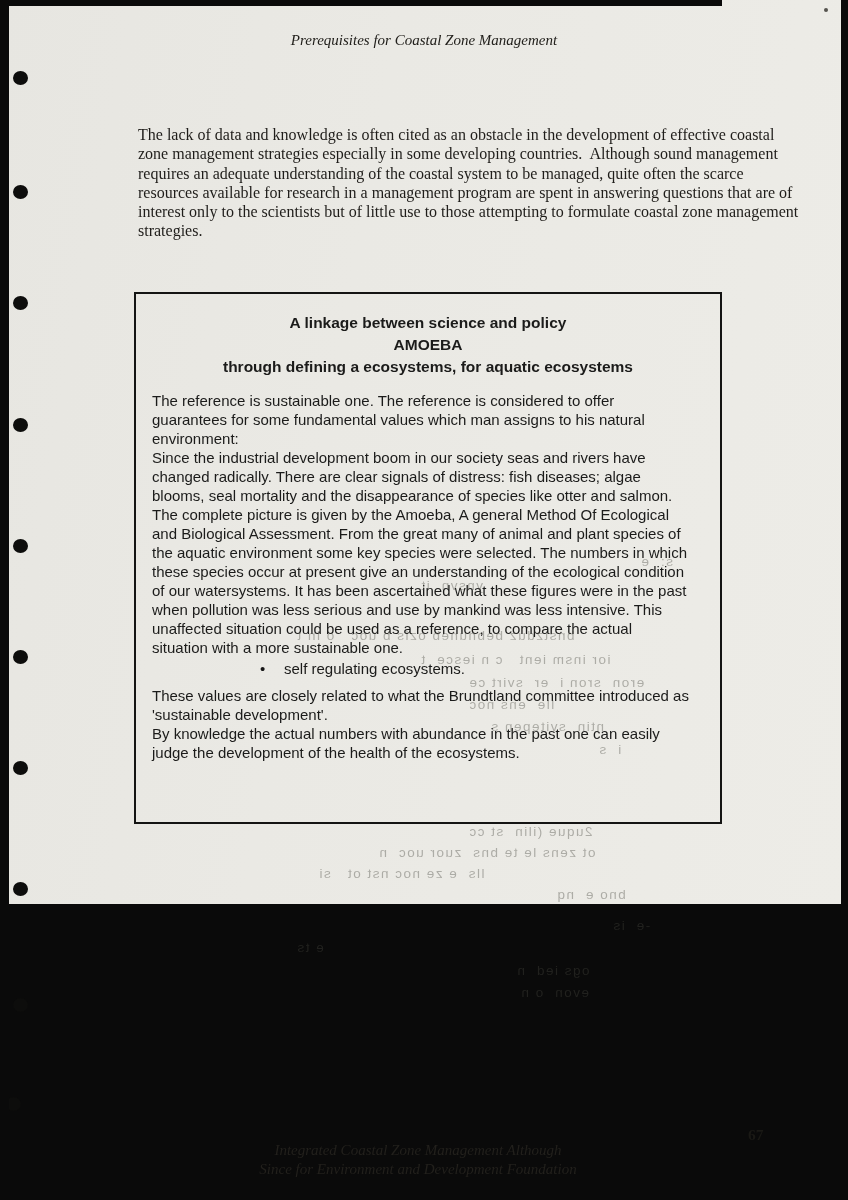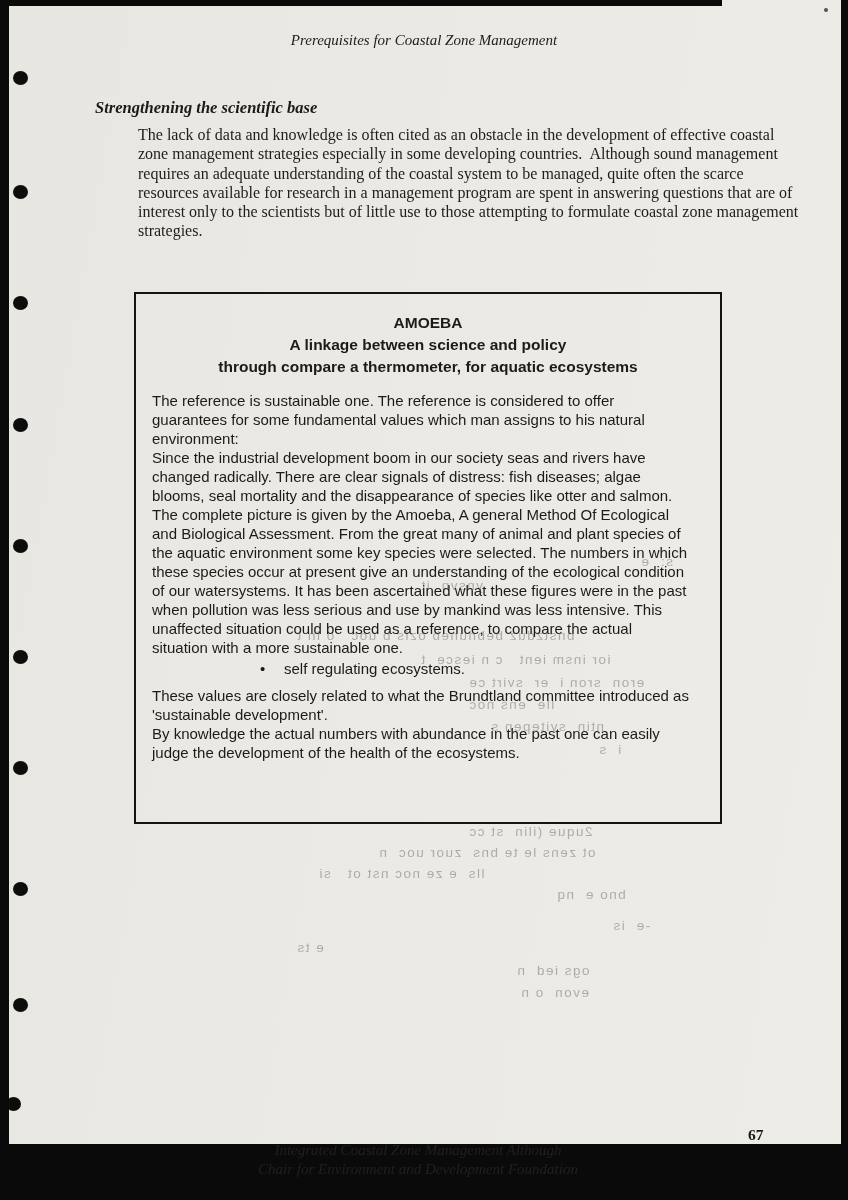--- a/index.html
+++ b/index.html
@@ -4,21 +4,21 @@
 <style>
   html,body{margin:0;padding:0;}
   body{
     width:848px;height:1200px;
     background:#0a0a0a;
     position:relative;
     overflow:hidden;
     font-family:"Liberation Serif", serif;
   }
   .paper{
-    position:absolute;left:0;top:0;width:848px;height:1144px;
+    position:absolute;left:0;top:0;width:848px;height:904px;
     background:linear-gradient(100deg,#e7e6e1 0%,#eae9e4 40%,#edece7 100%);
   }
   
   .edge{position:absolute;background:#0a0a0a;}
   .edge-left{left:0;top:0;width:9px;height:1200px;}
   .edge-top{left:0;top:0;width:722px;height:6px;}
   .edge-right{left:841px;top:0;width:7px;height:1200px;}
   .edge-bottom{left:0;top:1190px;width:848px;height:10px;}
   
   .hole{position:absolute;width:15px;height:14px;background:#0d0d0c;border-radius:50%;}
@@ -92,34 +92,33 @@
     text-align:center;font-style:italic;font-size:15px;line-height:19px;color:#22201c;
   }
 </style>
 </head>
 <body>
 
 <div class="paper">
 
   <div class="running-header">Prerequisites for Coastal Zone Management</div>
 
-  <div class="section-heading">Strengthening the scientific base</div>
 
   <div class="intro-para">The lack of data and knowledge is often cited as an obstacle in the development of effective coastal
 zone management strategies especially in some developing countries.  Although sound management
 requires an adequate understanding of the coastal system to be managed, quite often the scarce
 resources available for research in a management program are spent in answering questions that are of
 interest only to the scientists but of little use to those attempting to formulate coastal zone management
 strategies.</div>
 
   <div class="amoeba-box">
     <div class="box-title">
+      <div>A linkage between science and policy</div>
       <div>AMOEBA</div>
-      <div>A linkage between science and policy</div>
-      <div>through compare a thermometer, for aquatic ecosystems</div>
+      <div>through defining a ecosystems, for aquatic ecosystems</div>
     </div>
     <div class="box-para">The reference is sustainable one. The reference is considered to offer
 guarantees for some fundamental values which man assigns to his natural
 environment:</div>
     <div class="box-para">Since the industrial development boom in our society seas and rivers have
 changed radically. There are clear signals of distress: fish diseases; algae
 blooms, seal mortality and the disappearance of species like otter and salmon.
 The complete picture is given by the Amoeba, A general Method Of Ecological
 and Biological Assessment. From the great many of animal and plant species of
 the aquatic environment some key species were selected. The numbers in which
@@ -151,21 +150,21 @@
   <span class="bleed b11">bno e  nq</span>
   <span class="bleed b12">-e  is</span>
   <span class="bleed b13">e ts</span>
   <span class="bleed b14">ogs ied  n</span>
   <span class="bleed b15">evon  o n</span>
 
   <div class="page-number">67</div>
 
   <div class="page-footer">
     <div>Integrated Coastal Zone Management Although</div>
-    <div>Chair for Environment and Development Foundation</div>
+    <div>Since for Environment and Development Foundation</div>
   </div>
 
   <div class="hole h0"></div>
   <div class="hole h1"></div>
   <div class="hole h2"></div>
   <div class="hole h3"></div>
   <div class="hole h4"></div>
   <div class="hole h5"></div>
   <div class="hole h6"></div>
   <div class="hole h7"></div>

